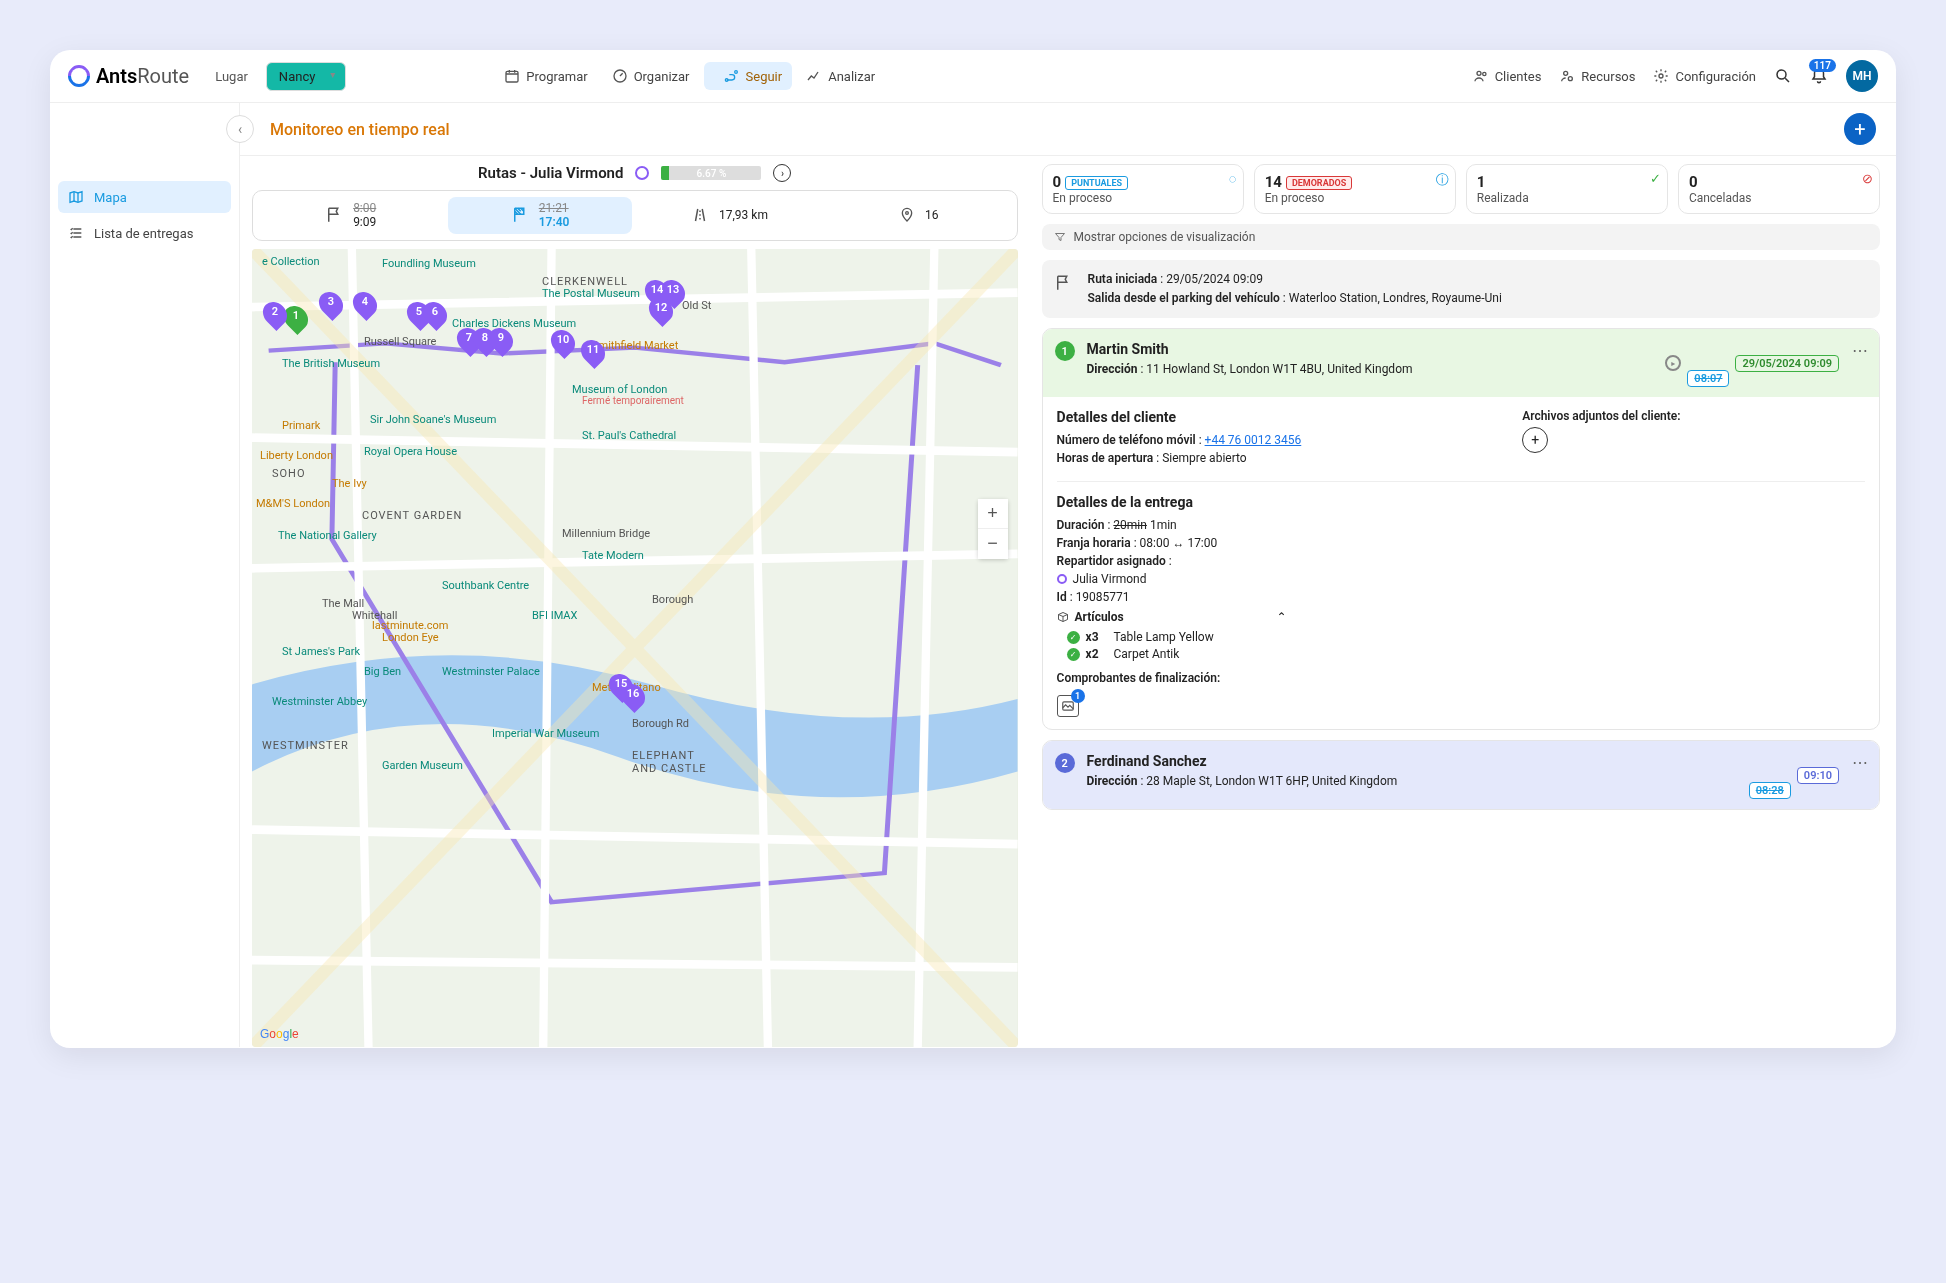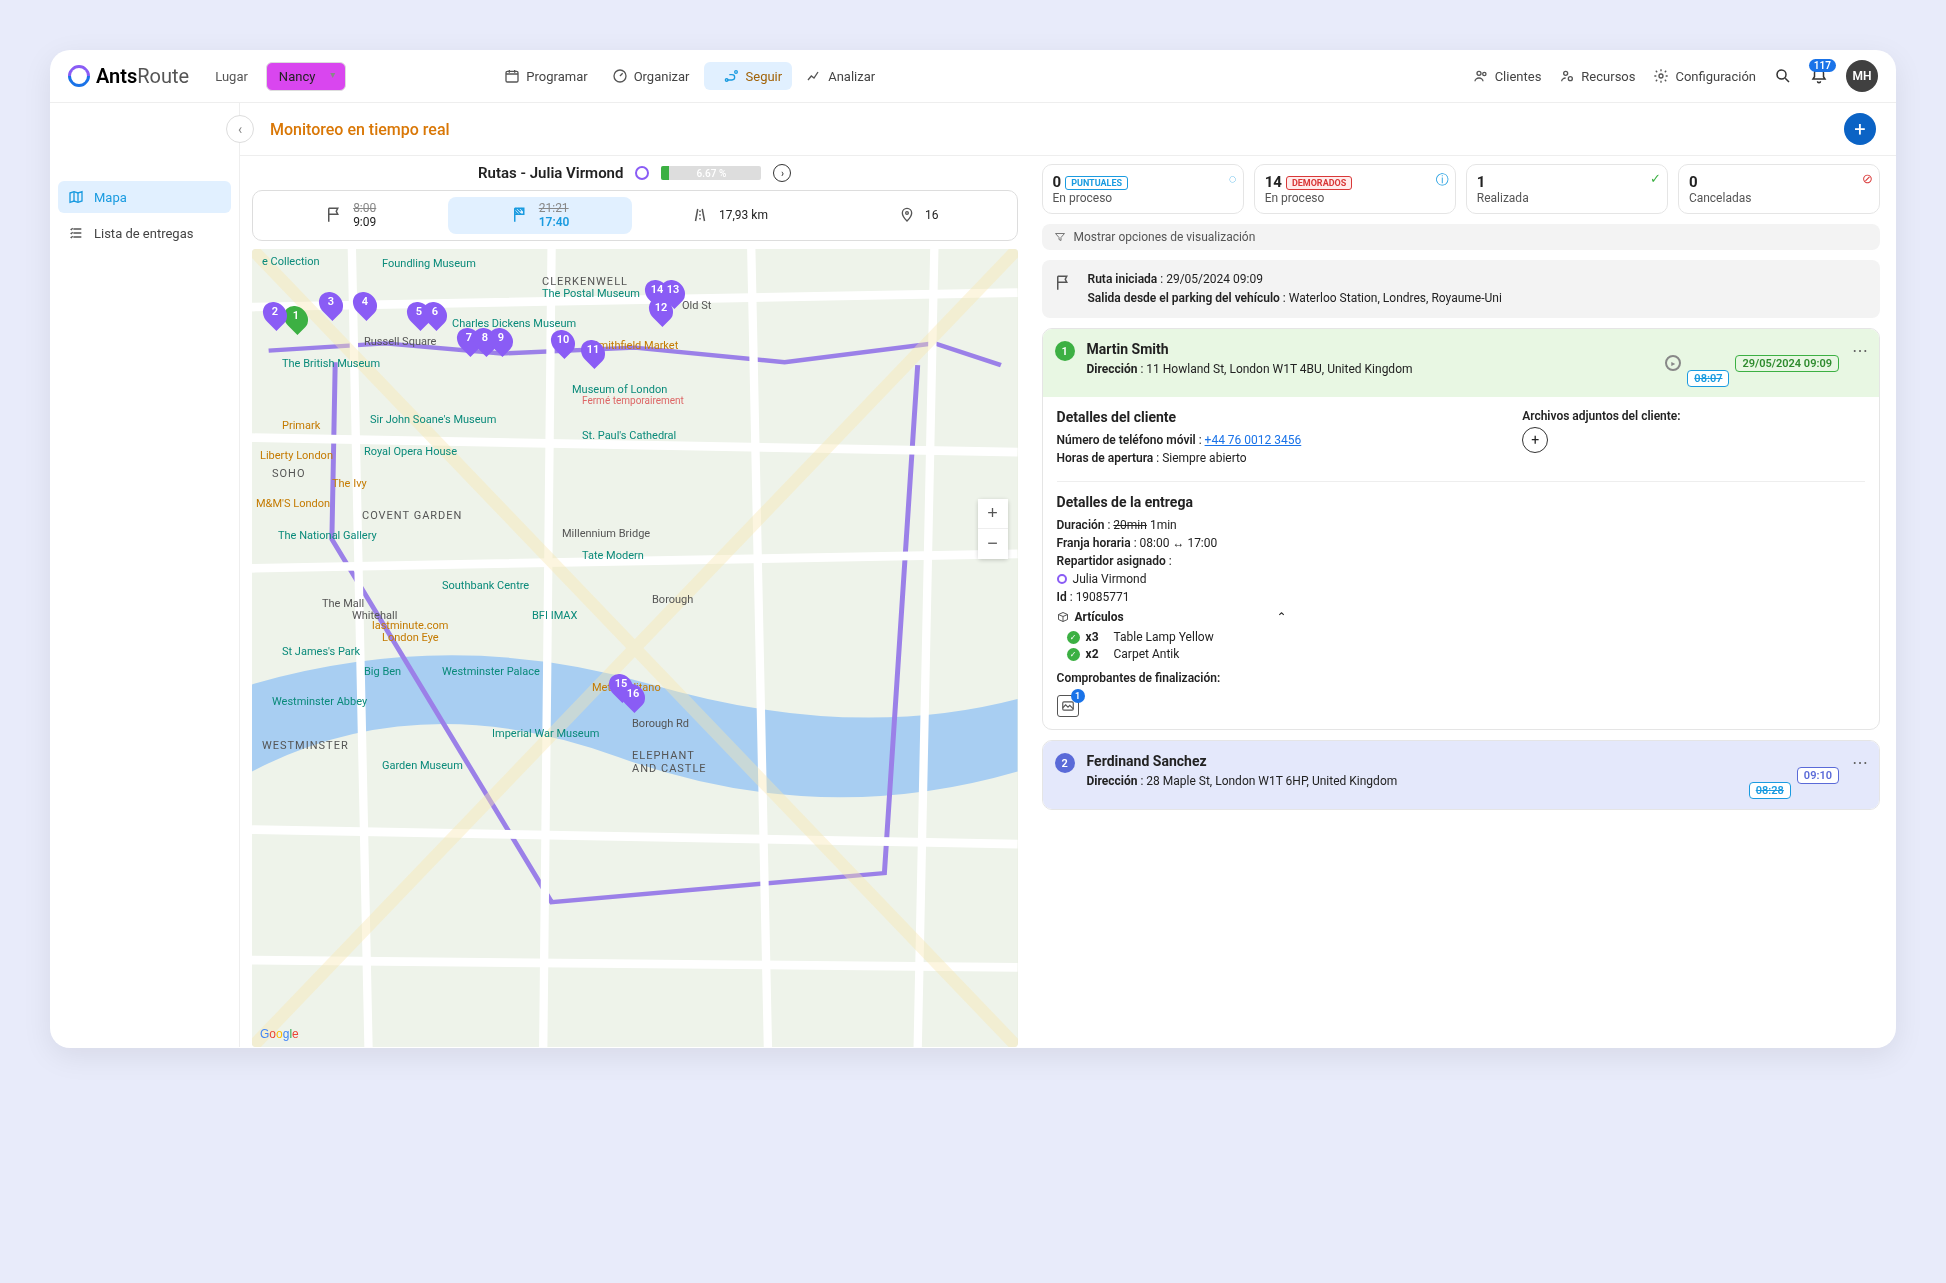--- a/index.html
+++ b/index.html
@@ -25,31 +25,31 @@
     align-items: center;
     padding: 10px 18px;
     border-bottom: 1px solid #eee;
     gap: 18px;
   }
   .logo { display:flex; align-items:center; gap:6px; font-weight:600; font-size:20px; }
   .logo .mark { width:22px; height:22px; border:3px solid #1a73e8; border-radius:50%; border-left-color:#8a5cf5; border-top-color:#8a5cf5; transform:rotate(45deg);}
   .logo .name { color:#000 }
   .logo .route { color:#555; font-weight:400 }
   .loc-label { color:#555; font-size:13px; margin-left: 8px; }
-  .loc-select { border:1px solid #ddd; border-radius:6px; padding:6px 30px 6px 12px; font-size:13px; background:#d946ef; position:relative; cursor:pointer; }
+  .loc-select { border:1px solid #ddd; border-radius:6px; padding:6px 30px 6px 12px; font-size:13px; background:#14b8a6; position:relative; cursor:pointer; }
   .loc-select::after { content:"▾"; position:absolute; right:10px; color:#888; font-size:10px; }
   .nav { display:flex; gap:4px; margin-left: 130px; }
   .nav-item { display:flex; align-items:center; gap:6px; padding:6px 10px; border-radius:6px; font-size:13px; color:#444; cursor:pointer;text-align:center; }
   .nav-item.active { background:#e1f0ff; color:#a16207;padding-left:20px; }
   .nav-item svg, .nav-item .ic { width:16px; height:16px; }
   .header-right { margin-left:auto; display:flex; align-items:center; gap:18px; }
   .hr-item { display:flex; align-items:center; gap:6px; font-size:13px; color:#444; cursor:pointer; }
   .bell { position:relative; }
   .badge { position:absolute; top:-8px; right:-8px; background:#1a73e8; color:#fff; font-size:10px; font-weight:600; padding:1px 5px; border-radius:8px; }
-  .avatar { width:32px; height:32px; border-radius:50%; background:#404040; color:#fff; display:flex; align-items:center; justify-content:center; font-size:12px; font-weight:600; }
+  .avatar { width:32px; height:32px; border-radius:50%; background:#0369a1; color:#fff; display:flex; align-items:center; justify-content:center; font-size:12px; font-weight:600; }
   
   .body { display:flex; height: calc(100% - 54px); }
   .sidebar { width:190px; border-right:1px solid #eee; padding:78px 8px 0; }
   .sb-item { display:flex; align-items:center; gap:10px; padding:8px 10px; border-radius:6px; font-size:13px; color:#444; cursor:pointer; margin-bottom:4px; }
   .sb-item.active { background:#e1f0ff; color:#1a9be0; }
   .main { flex:1; position:relative; display:flex; flex-direction:column; }
   .titlebar { display:flex; align-items:center; padding:10px 20px; border-bottom:1px solid #eee; position:relative; }
   .back-btn { position:absolute; left:-14px; width:28px; height:28px; background:#fff; border:1px solid #ddd; border-radius:50%; display:flex; align-items:center; justify-content:center; cursor:pointer; color:#888; font-size:14px; }
   .title { color:#d97706; font-size:16px; font-weight:500; margin-left:10px; }
   .add-btn { margin-left:auto; width:32px; height:32px; border-radius:50%; background:#0b63c5; color:#fff; display:flex; align-items:center; justify-content:center; font-size:20px; cursor:pointer; }

